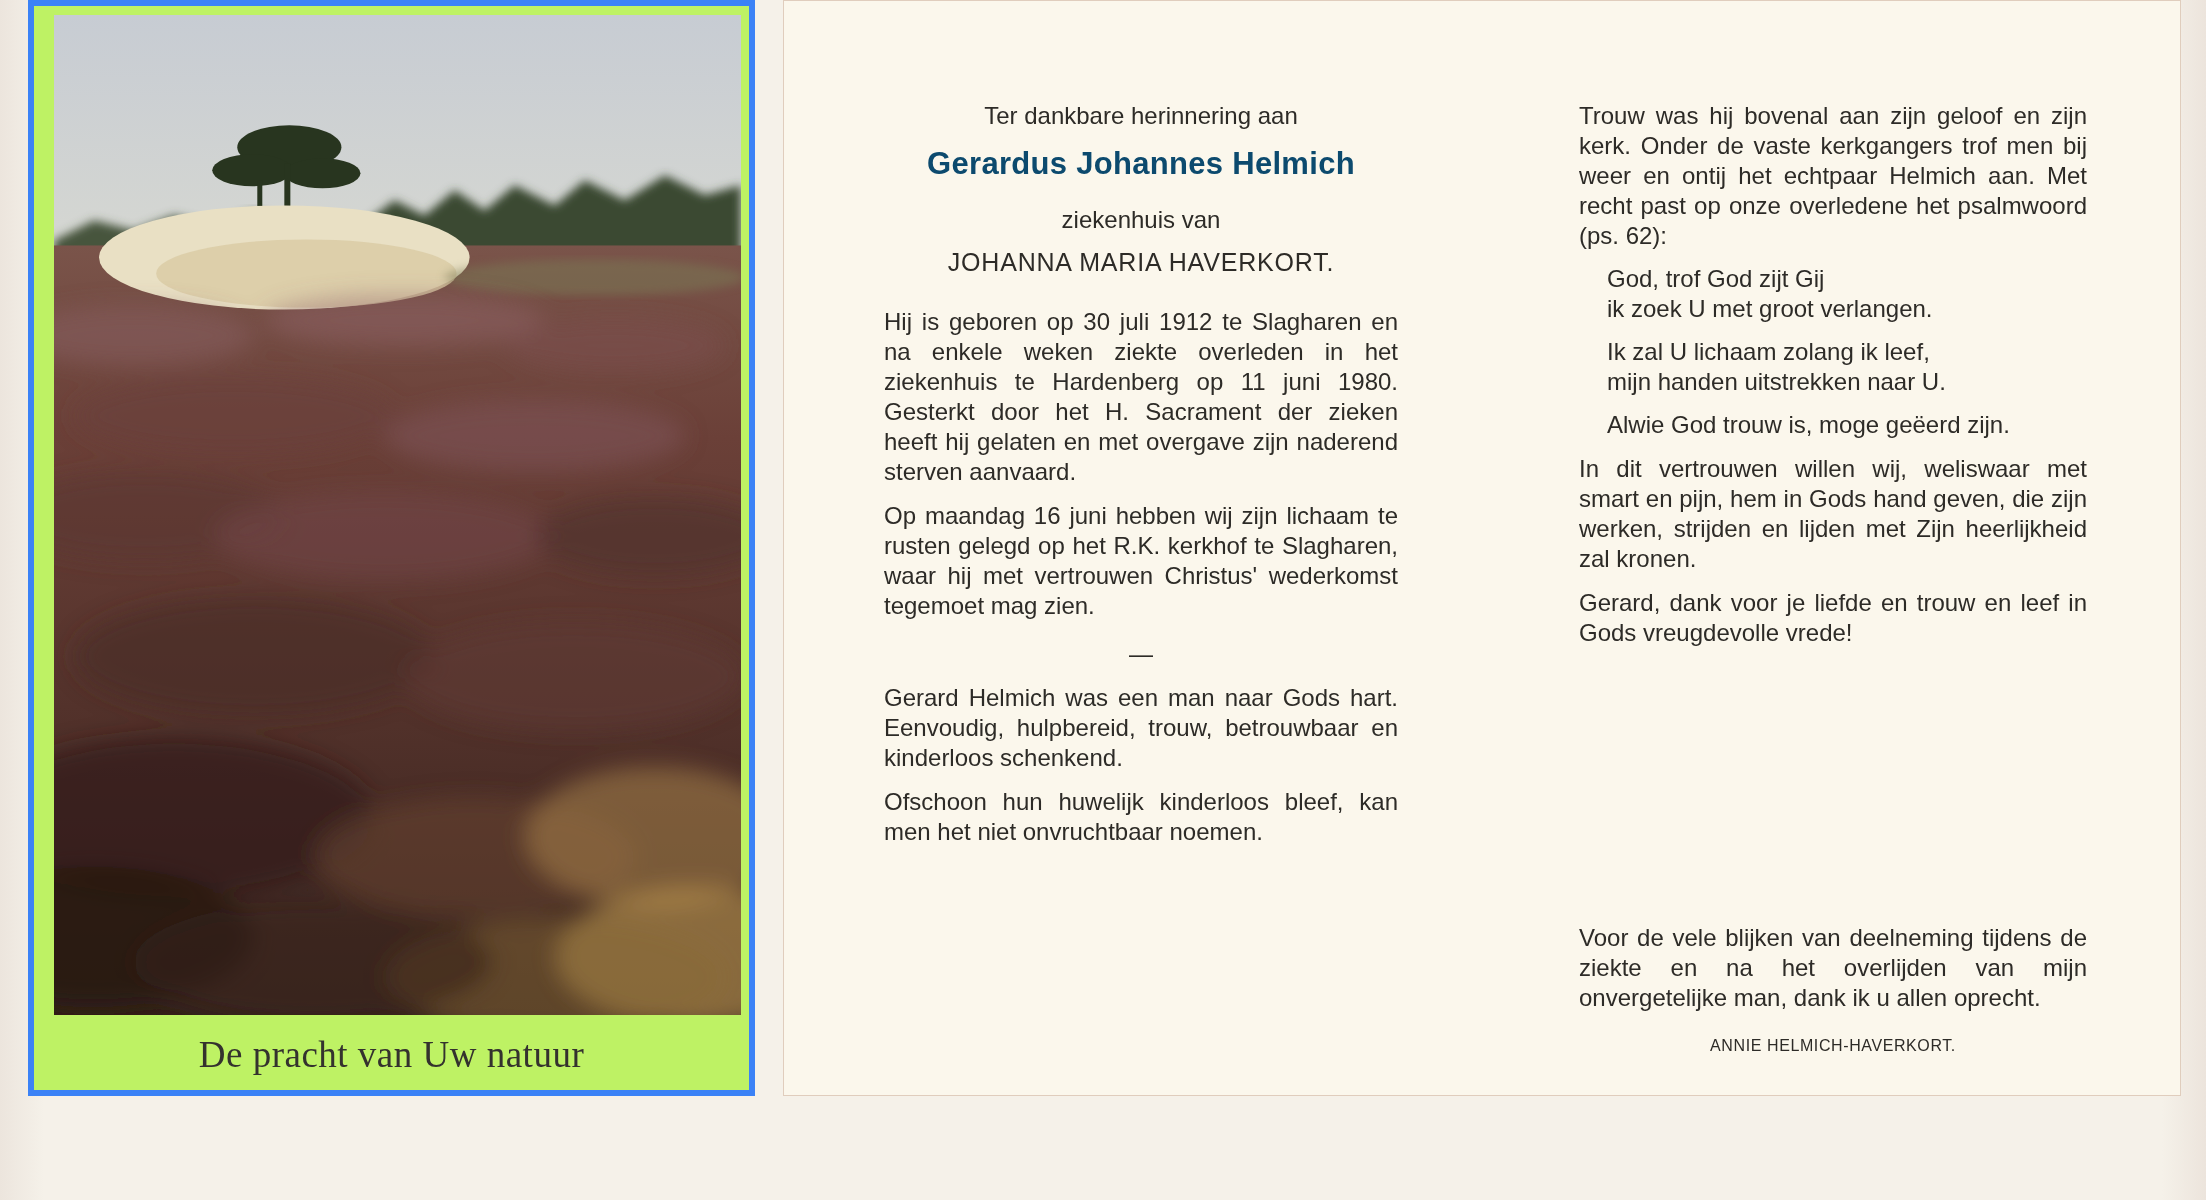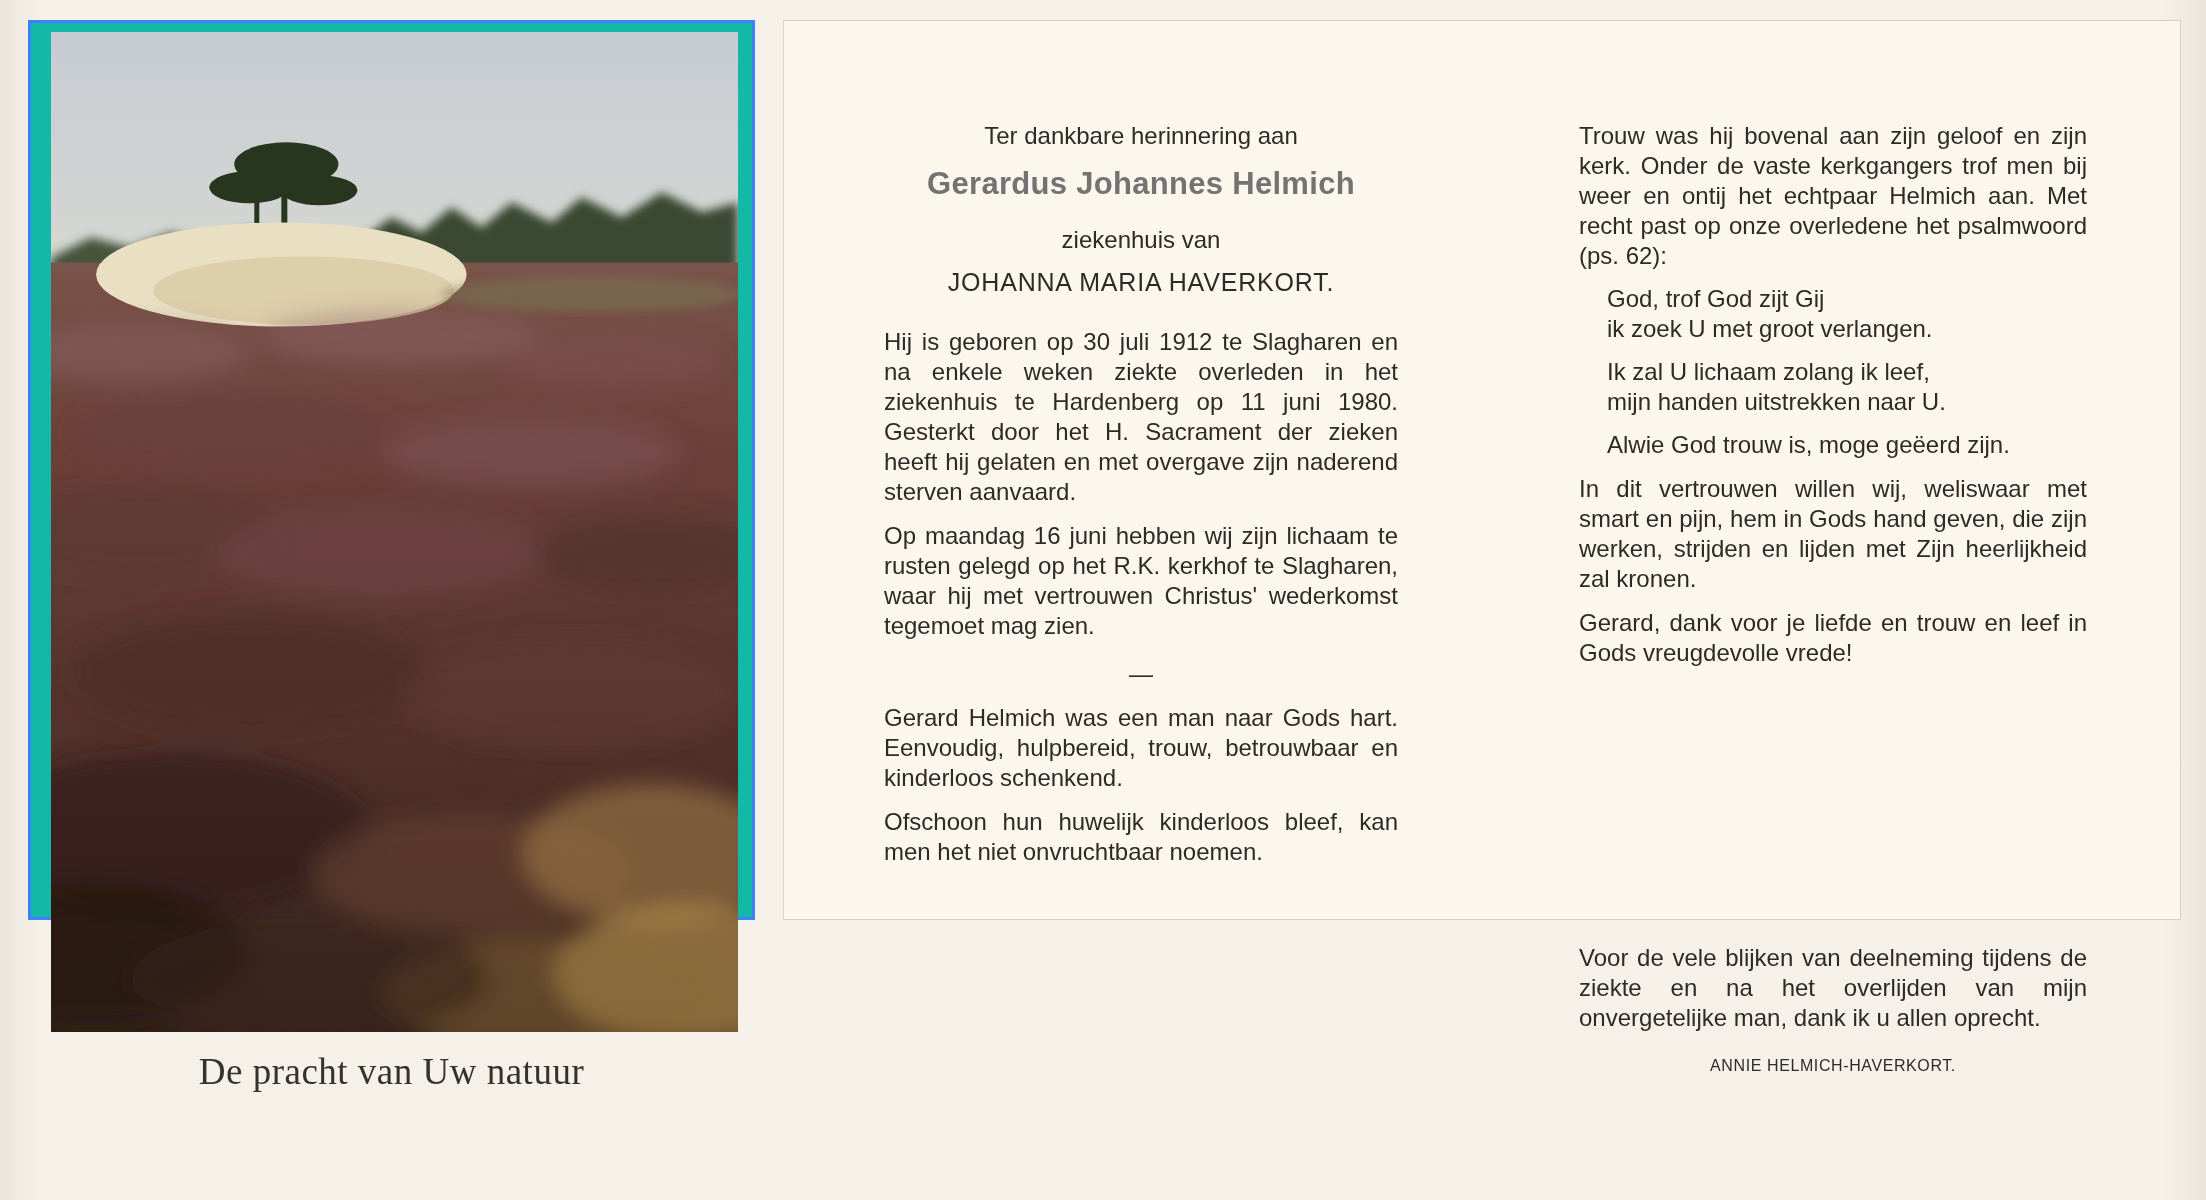--- a/index.html
+++ b/index.html
@@ -4,25 +4,25 @@
 <style>
   * { margin:0; padding:0; box-sizing:border-box; }
   html,body { width:2206px; height:1200px; }
   body {
     position:relative;
     background:linear-gradient(90deg,#ece5dd 0%,#f5f1e9 2%,#f5f1e9 98%,#ece4dc 100%);
     font-family:"Liberation Sans", sans-serif;
     color:#2d2b27;
     overflow:hidden;
   }
-  .card { position:absolute; top:20px; height:900px; }
+  .card { position:absolute; top:0; height:1096px; }
   .left-card {
     left:28px; width:727px;
-    background:#14b8a6;
-    border:3px solid #3b82f6;
+    background:#bef264;
+    border:6px solid #3b82f6;
   }
   .right-card {
     left:783px; width:1398px;
     background:#fbf7ec;
     border:1px solid #e0cdbd;
   }
   .photo {
     position:absolute; left:20px; top:9px; width:687px; height:1000px;
     background:#d8d8d2;
   }
@@ -32,21 +32,21 @@
     text-align:center;
     font-family:"Liberation Serif", serif;
     font-size:37px; line-height:1.22;
     color:#34322e; letter-spacing:0.5px;
   }
   .col { position:absolute; top:100px; font-size:24px; line-height:30px; }
   .col-middle { left:100px; width:514px; }
   .col-right  { left:795px; width:508px; height:1070px; }
   .center { text-align:center; }
   .intro { font-size:24px; }
-  .name { margin-top:18px; font-size:31px; font-weight:bold; letter-spacing:0.3px; color:#737373; }
+  .name { margin-top:18px; font-size:31px; font-weight:bold; letter-spacing:0.3px; color:#0c4a6e; }
   .relation { margin-top:26px; }
   .spouse { margin-top:12px; font-size:25px; letter-spacing:0.8px; }
   .para { margin-top:14px; text-align:justify; }
   .first-para { margin-top:30px; }
   .divider { margin-top:18px; text-align:center; }
   .verse { margin-top:13px; padding-left:28px; }
   .ack-block { position:absolute; left:0; top:806px; width:100%; }
   .signature { margin-top:18px; text-align:center; font-size:16px; letter-spacing:0.6px; }
 </style>
 </head>

